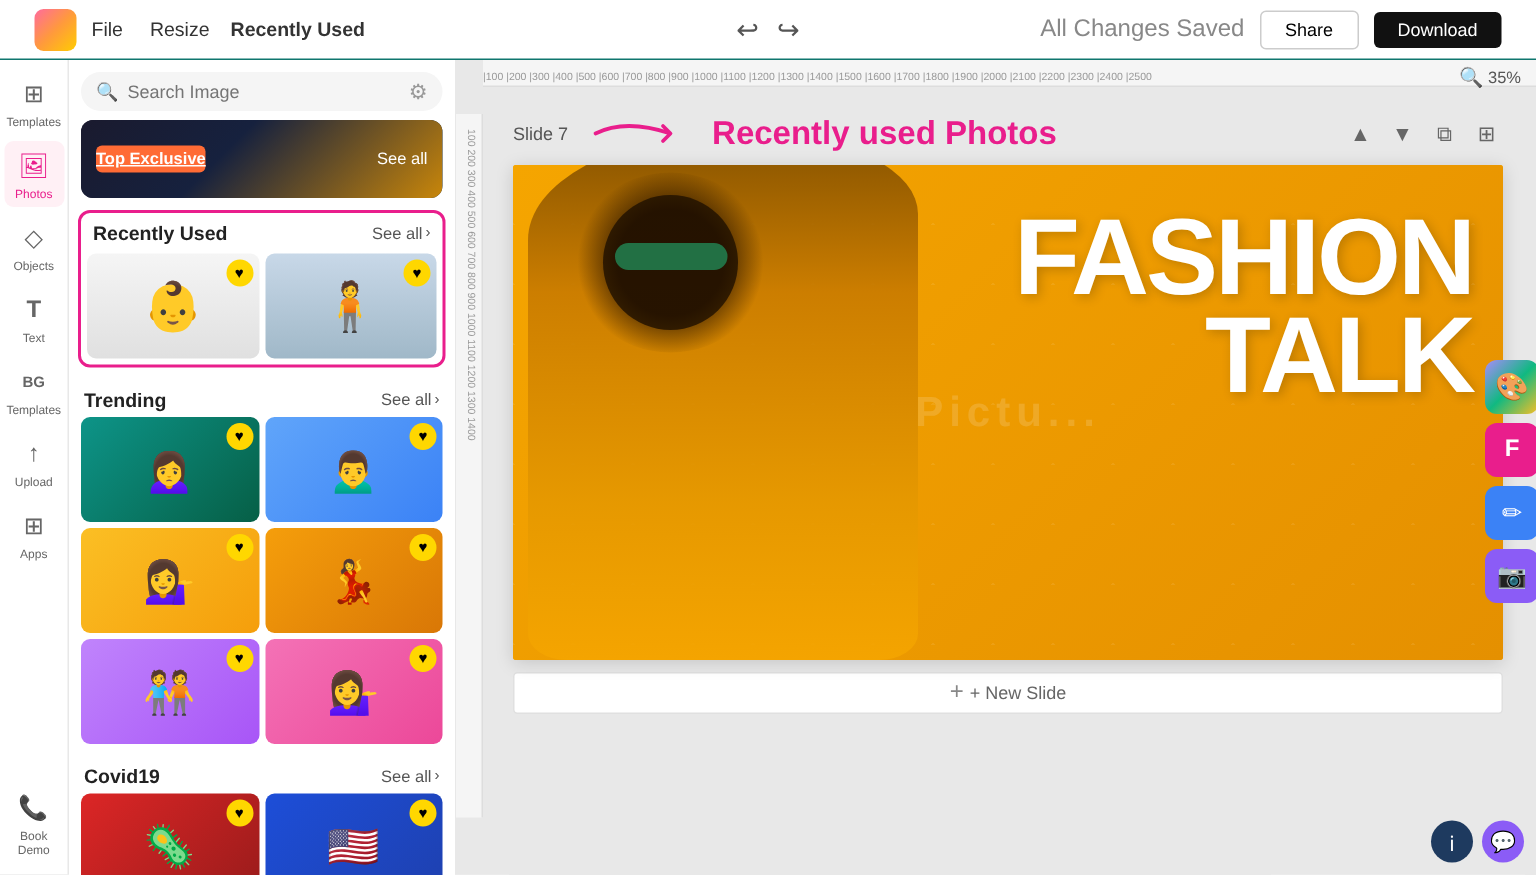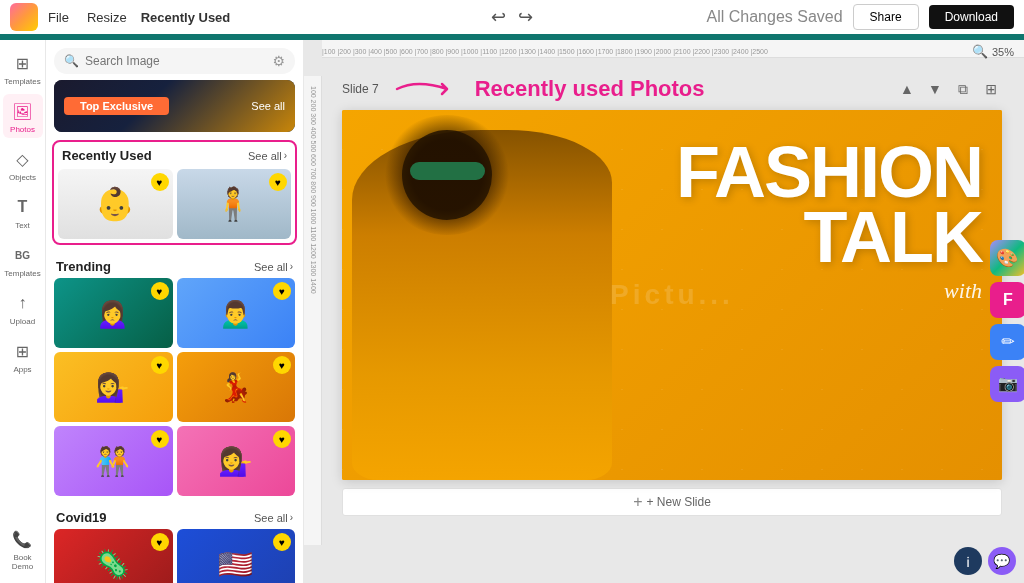--- a/index.html
+++ b/index.html
@@ -4,22 +4,22 @@
   <style>
     * { box-sizing: border-box; margin: 0; padding: 0; }
     body { font-family: Arial, sans-serif; width: 1024px; height: 583px; overflow: hidden; background: #f0f0f0; }
 
     
     .header {
       height: 40px;
       background: #fff;
       display: flex;
       align-items: center;
-      padding: 0 10px;
-      border-bottom: 6px solid #0f766e;
+      padding: 0 23px;
+      border-bottom: 1px solid #0f766e;
       position: relative;
     }
     .header-logo {
       width: 28px; height: 28px;
       background: linear-gradient(135deg, #ff6b9d, #ff9a3c, #ffcc02);
       border-radius: 6px;
       margin-right: 10px;
       flex-shrink: 0;
     }
     .header-menu {
@@ -152,22 +152,23 @@
       display: flex;
       align-items: center;
       justify-content: space-between;
       padding: 0 10px;
     }
     .top-exclusive-label {
       background: #ff6b35;
       color: #fff;
       font-size: 11px;
       font-weight: 700;
-      padding: 3px 16px;
+      padding: 3px 0;
       border-radius: 4px;
+      text-decoration: underline;
     }
     .top-exclusive-see-all {
       color: #fff;
       font-size: 11px;
       cursor: pointer;
     }
     .top-exclusive-bg {
       width: 100%;
       height: 100%;
       background: linear-gradient(90deg, #2a0a3a 0%, #1e3a5f 50%, #0d1b2a 100%);
@@ -368,21 +369,21 @@
       border: none;
       cursor: pointer;
       color: #666;
       font-size: 14px;
       display: flex; align-items: center; justify-content: center;
     }
 
     
     .canvas-frame {
       width: 660px;
-      height: 370px;
+      height: 330px;
       background: #f5a500;
       border-radius: 2px;
       overflow: hidden;
       position: relative;
       box-shadow: 0 2px 12px rgba(0,0,0,0.15);
     }
 
     
     .fashion-bg {
       width: 100%;
@@ -719,21 +720,20 @@
               <div style="position:absolute;top:20px;left:60px;width:90px;height:90px;background:#2a1a00;border-radius:50%;opacity:0.85;"></div>
 
               <div style="position:absolute;top:5px;left:40px;width:130px;height:120px;background:radial-gradient(circle,#1a0a00 40%,transparent 70%);opacity:0.7;border-radius:50%;"></div>
 
               <div style="position:absolute;top:52px;left:68px;width:75px;height:18px;background:#228855;border-radius:10px;opacity:0.8;"></div>
             </div>
 
             <div class="fashion-text-block">
               <div class="fashion-title">FASHION</div>
               <div class="fashion-title">TALK</div>
-              <div class="fashion-subtitle" style="font-size:22px;font-style:italic;font-family:Georgia,serif;color:#fff;text-align:right;">with</div>
             </div>
 
             <div class="watermark">Pictu...</div>
 
           </div>
         </div>
 
         <div class="new-slide-bar">
           <span class="new-slide-plus">+</span>
           <span class="new-slide-text">+ New Slide</span>

